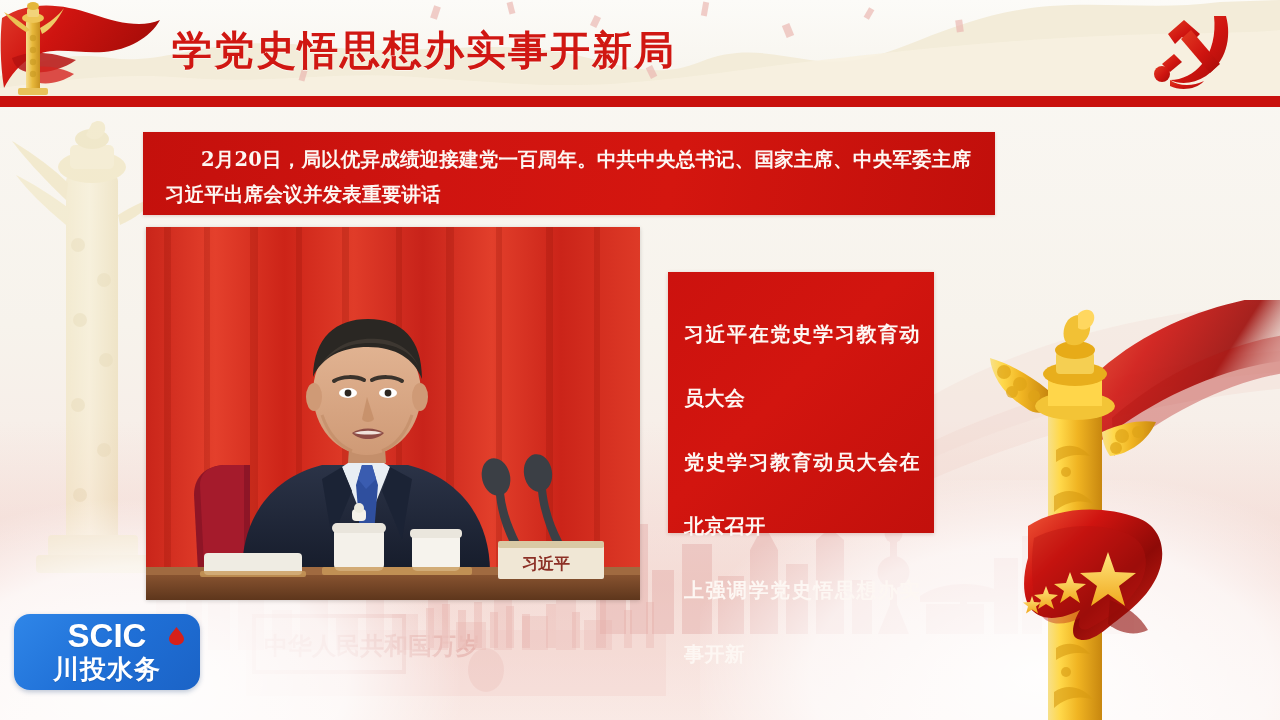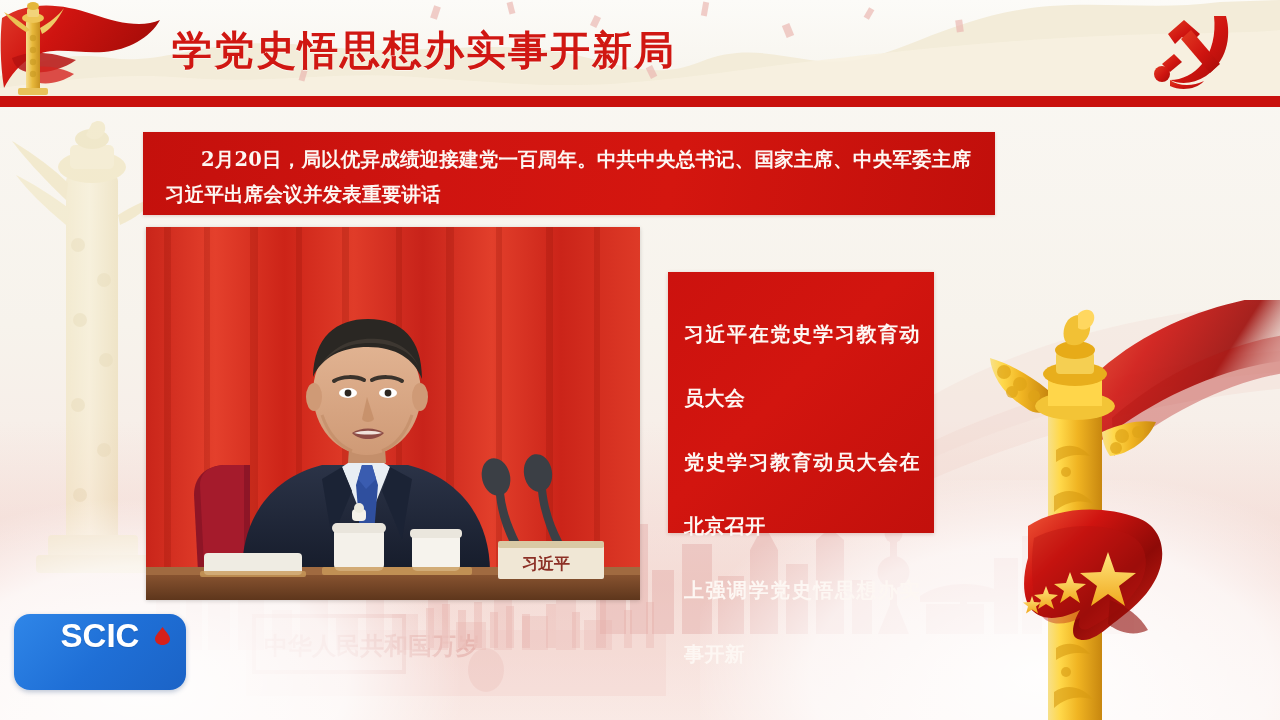--- a/index.html
+++ b/index.html
@@ -95,24 +95,25 @@
     box-shadow:0 1px 4px rgba(0,0,0,.18);
   }
   .photo svg{display:block;width:100%;height:100%;}
 
   
   .orn{position:absolute;right:-10px;top:300px;width:300px;height:420px;}
   .orn svg{display:block;width:100%;height:100%;}
 
   
   .logo{
-    position:absolute;left:14px;top:614px;width:172px;height:76px;
+    position:absolute;left:14px;top:614px;width:148px;height:76px;
     border-radius:16px;
     background:linear-gradient(135deg,#2f86e8 0%,#1f6fd6 52%,#1b63c6 100%);
     box-shadow:0 2px 5px rgba(20,60,120,.28);
+    padding-left:38px;
   }
   .logo-main{
     position:absolute;left:0;right:0;top:3px;text-align:center;
     font-family:"Liberation Sans","DejaVu Sans",sans-serif;
     font-weight:700;font-size:33px;letter-spacing:0px;color:#ffffff;
     text-shadow:0 1px 1px rgba(0,0,0,.12);
   }
   .logo-drop{position:absolute;right:15px;top:13px;width:17px;height:18px;}
   .logo-drop svg{display:block;width:100%;height:100%;}
   .logo-sub{
@@ -553,15 +554,16 @@
     </svg>
   </div>
 
   <div class="logo">
     <div class="logo-main">SCIC</div>
     <div class="logo-drop">
       <svg viewBox="0 0 17 18" preserveAspectRatio="none">
         <path d="M8.5,0 C12,5 16,8.5 16,12 C16,15.4 12.6,18 8.5,18 C4.4,18 1,15.4 1,12 C1,8.5 5,5 8.5,0 Z" fill="#d6201a"></path>
       </svg>
     </div>
+    <div class="logo-sub">川投水务</div>
   </div>
 
 </div>
 
 </body></html>

